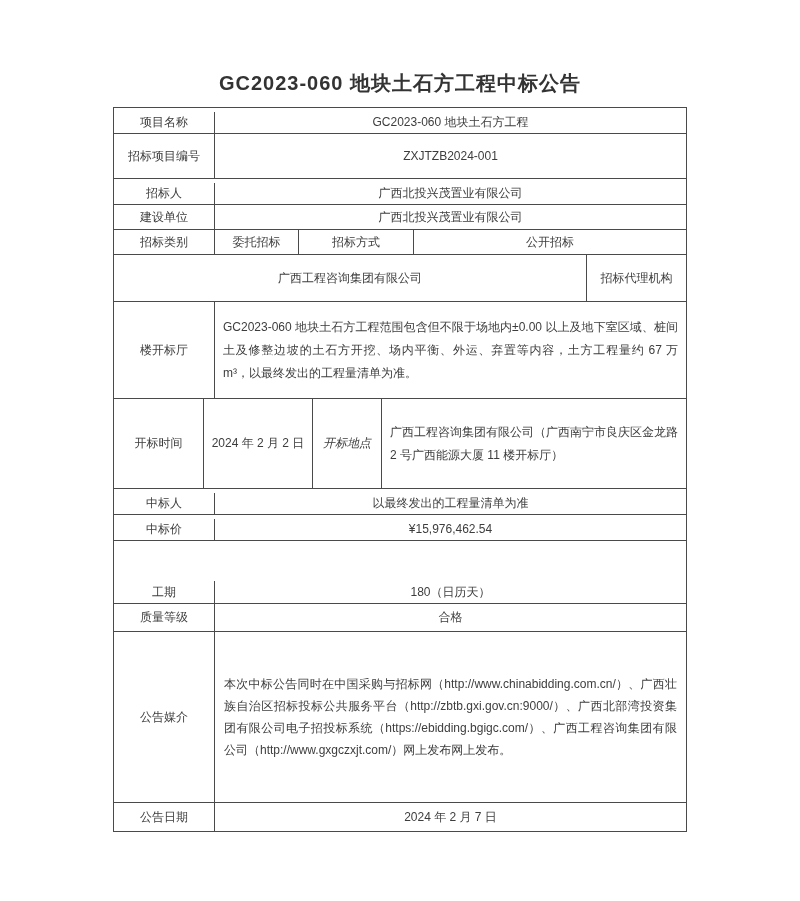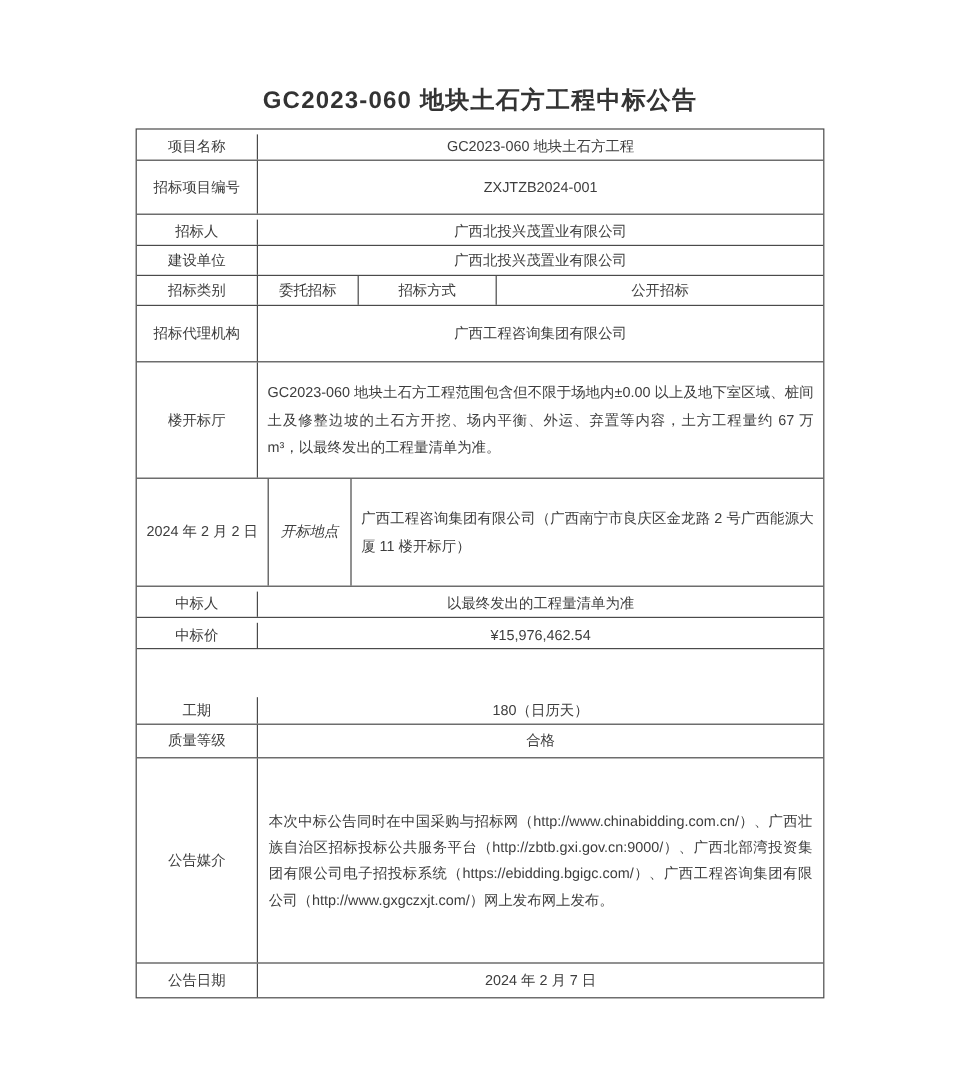--- a/index.html
+++ b/index.html
@@ -111,30 +111,31 @@
     </div>
 
     <div class="tr h25">
       <div class="td col-cat-label">招标类别</div>
       <div class="td col-cat-v1">委托招标</div>
       <div class="td col-cat-label2">招标方式</div>
       <div class="td value">公开招标</div>
     </div>
 
     <div class="tr h47">
+      <div class="td value">广西工程咨询集团有限公司</div>
       <div class="td label">招标代理机构</div>
-      <div class="td value">广西工程咨询集团有限公司</div>
     </div>
 
     <div class="tr h97">
       <div class="td label">楼开标厅</div>
       <div class="td value left multiline">GC2023-060 地块土石方工程范围包含但不限于场地内±0.00 以上及地下室区域、桩间土及修整边坡的土石方开挖、场内平衡、外运、弃置等内容，土方工程量约 67 万 m³，以最终发出的工程量清单为准。</div>
     </div>
 
     <div class="tr h90">
+      <div class="td col-open-label">开标时间</div>
       <div class="td col-open-v1">2024 年 2 月 2 日</div>
       <div class="td col-open-label2">开标地点</div>
       <div class="td value left multiline">广西工程咨询集团有限公司（广西南宁市良庆区金龙路 2 号广西能源大厦 11 楼开标厅）</div>
     </div>
 
     <div class="tr h26">
       <div class="td label">中标人</div>
       <div class="td value">以最终发出的工程量清单为准</div>
     </div>
 

